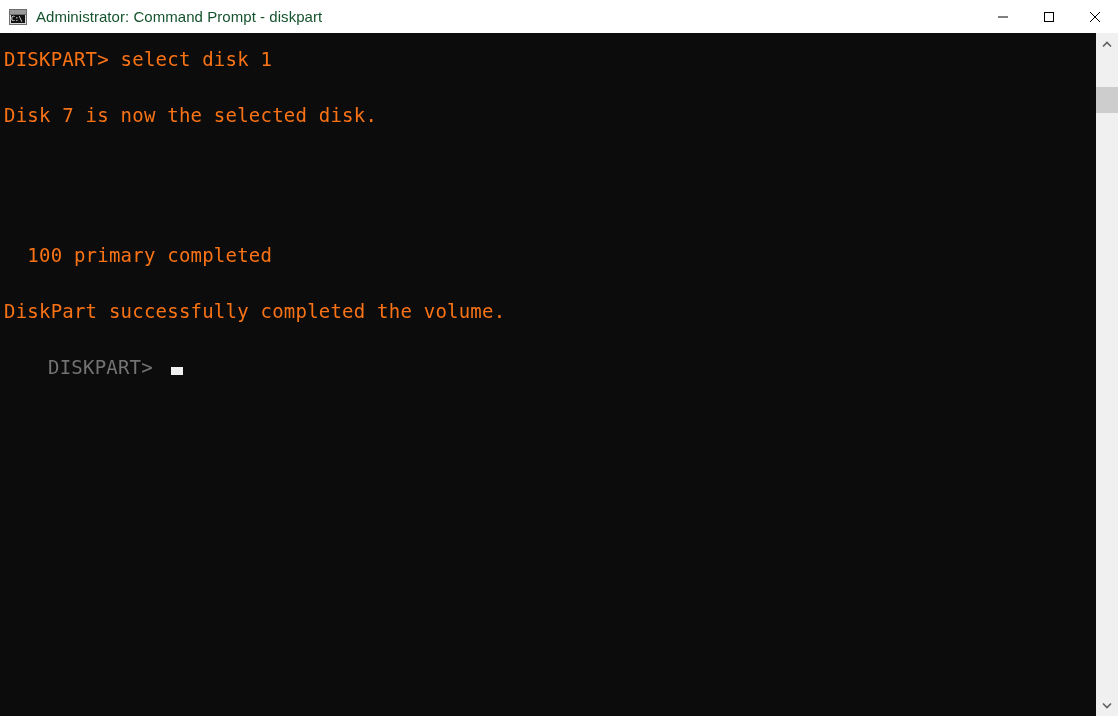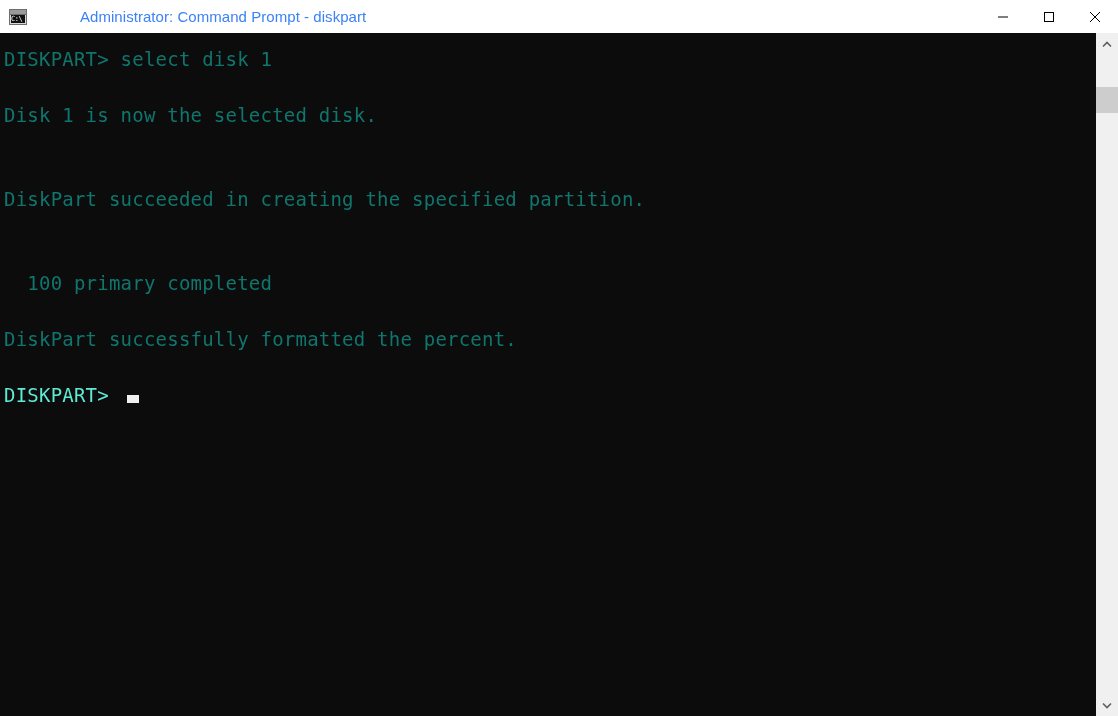--- a/index.html
+++ b/index.html
@@ -66,25 +66,24 @@
     color: #ffffff;
     font-family: "DejaVu Sans Mono", monospace;
     font-size: 7px;
     line-height: 9px;
     letter-spacing: -0.5px;
     white-space: nowrap;
   }
 
   .title-text {
     font-size: 15px;
-    color: #3b82f6;
+    color: #14532d;
     line-height: 33px;
     white-space: nowrap;
     letter-spacing: 0.05px;
-    margin-left: 44px;
   }
 
   .win-controls {
     position: absolute;
     top: 0;
     right: 0;
     height: 33px;
     display: flex;
     align-items: stretch;
   }
@@ -117,35 +116,36 @@
     padding: 12px 0 0 4px;
     box-sizing: border-box;
     overflow: hidden;
   }
 
   .console-line {
     font-family: "DejaVu Sans Mono", monospace;
     font-size: 19px;
     line-height: 28px;
     height: 28px;
-    color: #0f766e;
+    color: #f97316;
     white-space: pre;
     letter-spacing: 0.22px;
   }
   .console-line.blank { color: transparent; }
 
   .cursor-line {
     position: relative;
     font-family: "DejaVu Sans Mono", monospace;
     font-size: 19px;
     line-height: 28px;
     height: 28px;
-    color: #5eead4;
+    color: #737373;
     white-space: pre;
     letter-spacing: 0.22px;
+    margin-left: 44px;
   }
   .cursor-block {
     display: inline-block;
     width: 12px;
     height: 8px;
     background: #f0f0f0;
     vertical-align: baseline;
     margin-left: 6px;
     position: relative;
     top: 1px;
@@ -218,29 +218,28 @@
         </svg>
       </button>
     </div>
   </div>
 
   <div class="console-area">
 
     <div class="console-text">
       <div class="console-line">DISKPART&gt; select disk 1</div>
       <div class="console-line blank"></div>
-      <div class="console-line">Disk 1 is now the selected disk.</div>
-      <div class="console-line blank"></div>
-      <div class="console-line blank"></div>
-      <div class="console-line">DiskPart succeeded in creating the specified partition.</div>
+      <div class="console-line">Disk 7 is now the selected disk.</div>
+      <div class="console-line blank"></div>
+      <div class="console-line blank"></div>
       <div class="console-line blank"></div>
       <div class="console-line blank"></div>
       <div class="console-line">  100 primary completed</div>
       <div class="console-line blank"></div>
-      <div class="console-line">DiskPart successfully formatted the percent.</div>
+      <div class="console-line">DiskPart successfully completed the volume.</div>
       <div class="console-line blank"></div>
       <div class="cursor-line"><span>DISKPART&gt; </span><span class="cursor-block"></span></div>
     </div>
 
     <div class="scrollbar">
       <button class="sb-btn">
         <svg width="10" height="7" viewBox="0 0 10 7" aria-hidden="true">
           <polyline points="1,5.5 5,1.5 9,5.5" fill="none" stroke="#606060" stroke-width="1.6"></polyline>
         </svg>
       </button>

